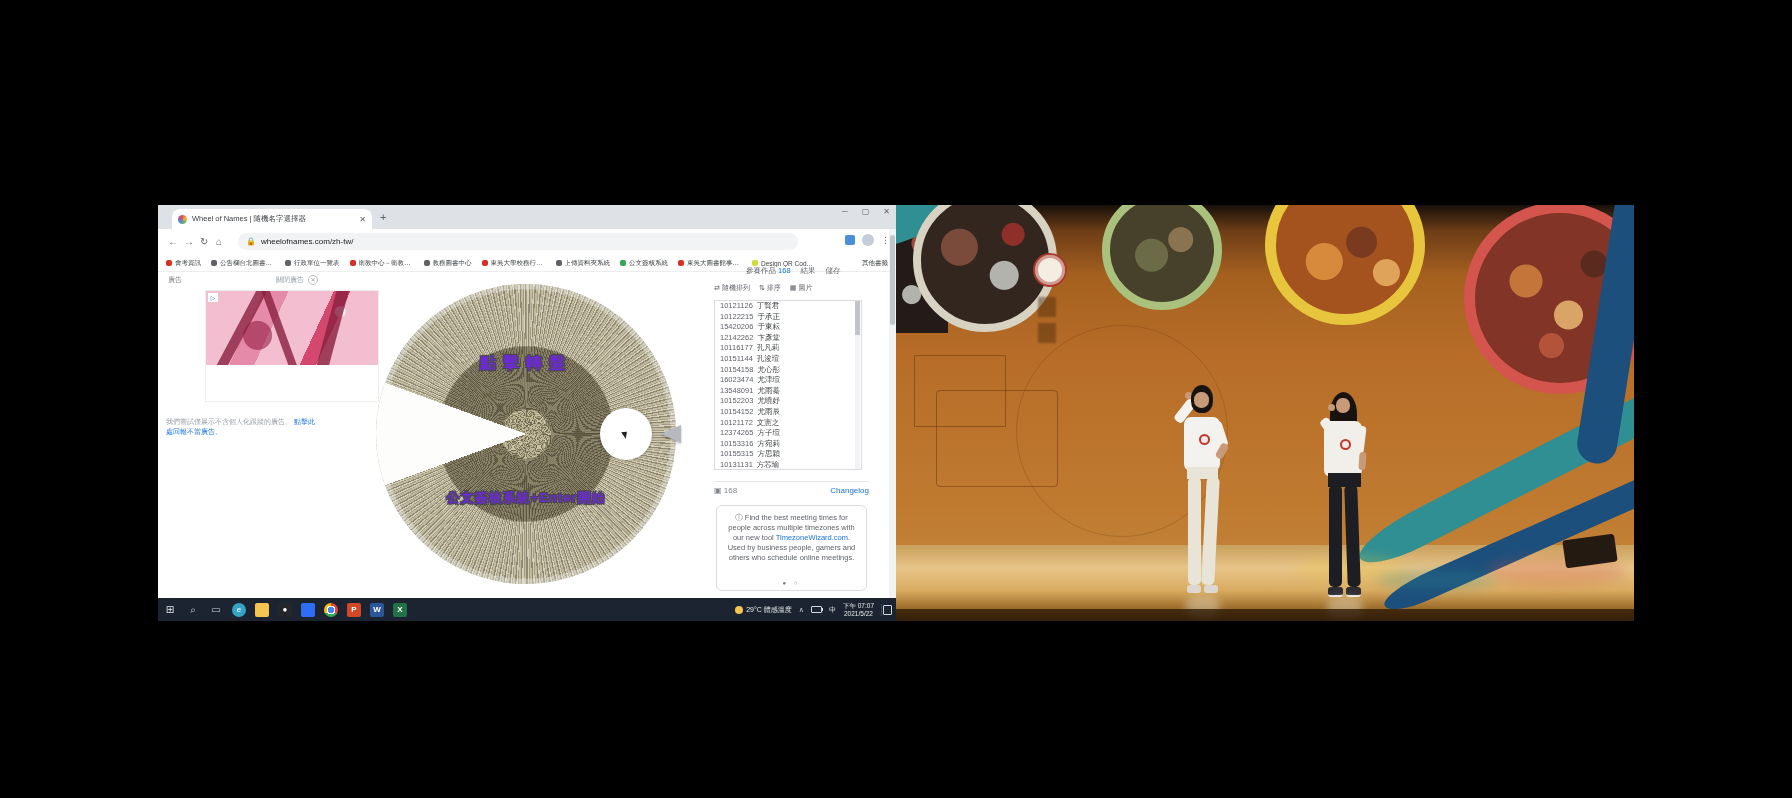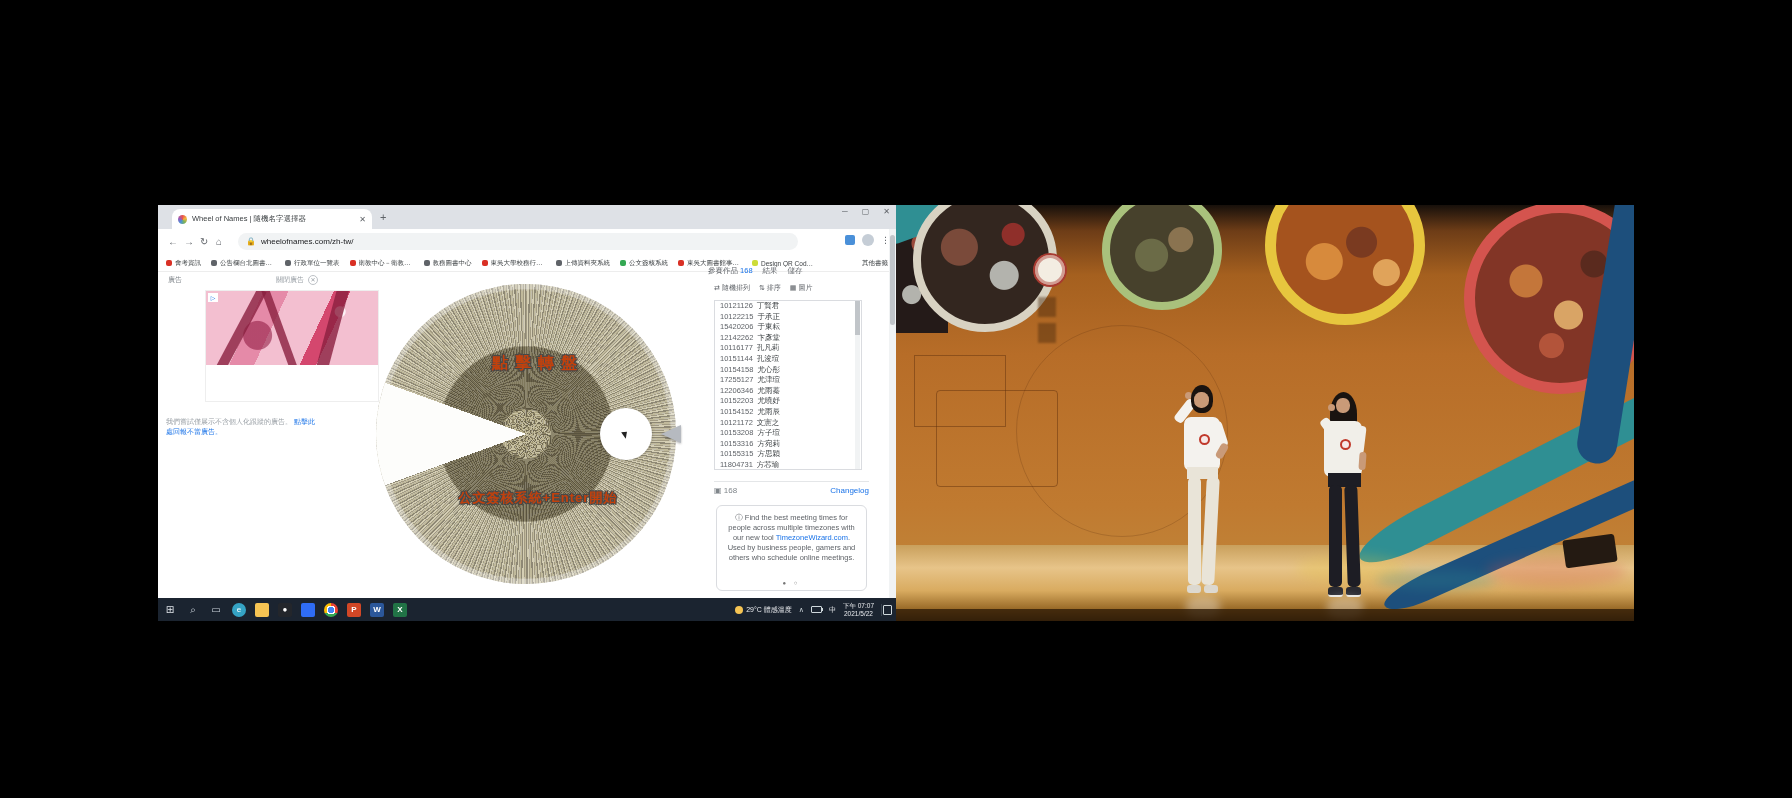--- a/index.html
+++ b/index.html
@@ -69,28 +69,28 @@
       repeating-conic-gradient(#8a8164 0deg .55deg,#c9c2a3 .55deg 1.1deg,#6f6852 1.1deg 1.65deg,#b0a884 1.65deg 2.2deg);}
   #wheel-shade{left:218px;top:79px;width:300px;height:300px;border-radius:50%;
     background:radial-gradient(closest-side,rgba(255,255,255,0) 0 16%,rgba(60,54,36,.42) 17% 58%,
       rgba(250,248,238,.22) 59% 96%,rgba(255,255,255,.45) 97% 100%);}
   #wheel-wedge{left:218px;top:79px;width:300px;height:300px;border-radius:50%;
     background:conic-gradient(from 250deg,#fdfdfb 0 40deg,transparent 40deg 360deg);}
   #wheel-hub{left:442px;top:203px;width:52px;height:52px;border-radius:50%;background:#fff;
     box-shadow:0 0 3px rgba(0,0,0,.25);}
   #cursor-icon{left:465px;top:225px;width:0;height:0;border-left:5px solid #222;
     border-top:3px solid transparent;border-bottom:5px solid transparent;transform:rotate(-35deg);}
-  .wheel-label{left:230px;width:300px;text-align:center;color:#c2410c;font-weight:bold;
+  .wheel-label{left:218px;width:300px;text-align:center;color:#6d28d9;font-weight:bold;
     text-shadow:0 0 2px #555,1px 1px 0 #444,-1px -1px 0 #444,1px -1px 0 #444,-1px 1px 0 #444;}
   #wheel-top-label{top:148px;font-size:16px;letter-spacing:7px;}
   #wheel-bottom-label{top:284px;font-size:13px;letter-spacing:1px;}
   #pointer{left:503px;top:220px;width:0;height:0;border-top:9px solid transparent;
     border-bottom:9px solid transparent;border-right:20px solid #b6bac0;filter:drop-shadow(0 1px 1px rgba(0,0,0,.3));}
   
-  #panel-tabs{left:550px;top:61px;width:155px;display:flex;gap:10px;align-items:center;}
+  #panel-tabs{left:588px;top:61px;width:155px;display:flex;gap:10px;align-items:center;}
   #panel-tabs .ptab{font-size:7.5px;color:#5f6368;white-space:nowrap;}
   #panel-tabs .ptab b{color:#1a73e8;font-weight:normal;}
   #panel-tools{left:556px;top:78px;width:155px;display:flex;gap:9px;align-items:center;}
   #panel-tools .tool{font-size:7px;color:#5f6368;white-space:nowrap;}
   #panel-tools .tico{font-size:7px;color:#5f6368;margin-right:2px;}
   #entries-list{left:556px;top:95px;width:148px;height:170px;border:1px solid #dadce0;
     background:#fff;overflow:hidden;box-sizing:border-box;}
   .row{height:10.6px;line-height:10.6px;font-size:7.5px;color:#3c4043;padding-left:5px;white-space:nowrap;}
   .row .eid{color:#5f6368;margin-right:4px;}
   #list-scroll{left:697px;top:96px;width:5px;height:168px;background:#f1f3f4;}
@@ -294,29 +294,29 @@
       <span class="tool"><span class="tico">▦</span><span class="tlbl">圖片</span></span>
     </div>
     <div class="abs" id="entries-list">
         <div class="row"><span class="eid">10121126</span><span class="enm">丁賢君</span></div>
         <div class="row"><span class="eid">10122215</span><span class="enm">于承正</span></div>
         <div class="row"><span class="eid">15420206</span><span class="enm">于東耘</span></div>
         <div class="row"><span class="eid">12142262</span><span class="enm">卞彥堂</span></div>
         <div class="row"><span class="eid">10116177</span><span class="enm">孔凡莉</span></div>
         <div class="row"><span class="eid">10151144</span><span class="enm">孔浚瑄</span></div>
         <div class="row"><span class="eid">10154158</span><span class="enm">尤心彤</span></div>
-        <div class="row"><span class="eid">17255127</span><span class="enm">尤津瑄</span></div>
-        <div class="row"><span class="eid">12206346</span><span class="enm">尤雨蓁</span></div>
+        <div class="row"><span class="eid">16023474</span><span class="enm">尤津瑄</span></div>
+        <div class="row"><span class="eid">13548091</span><span class="enm">尤雨蓁</span></div>
         <div class="row"><span class="eid">10152203</span><span class="enm">尤曉妤</span></div>
         <div class="row"><span class="eid">10154152</span><span class="enm">尤雨辰</span></div>
         <div class="row"><span class="eid">10121172</span><span class="enm">文憲之</span></div>
-        <div class="row"><span class="eid">10153208</span><span class="enm">方子瑄</span></div>
+        <div class="row"><span class="eid">12374265</span><span class="enm">方子瑄</span></div>
         <div class="row"><span class="eid">10153316</span><span class="enm">方宛莉</span></div>
         <div class="row"><span class="eid">10155315</span><span class="enm">方思穎</span></div>
-        <div class="row"><span class="eid">11804731</span><span class="enm">方芯瑜</span></div>
+        <div class="row"><span class="eid">10131131</span><span class="enm">方芯瑜</span></div>
       </div>
     <div class="abs" id="list-scroll">
         <div class="thumb"></div>
       </div>
     <div class="abs" id="panel-divider"></div>
     <div class="abs" id="count-row">
       <span class="cnt"><span>▣</span> <span>168</span></span>
       <span class="chg">Changelog</span>
     </div>
     <div class="abs" id="promo-card">

